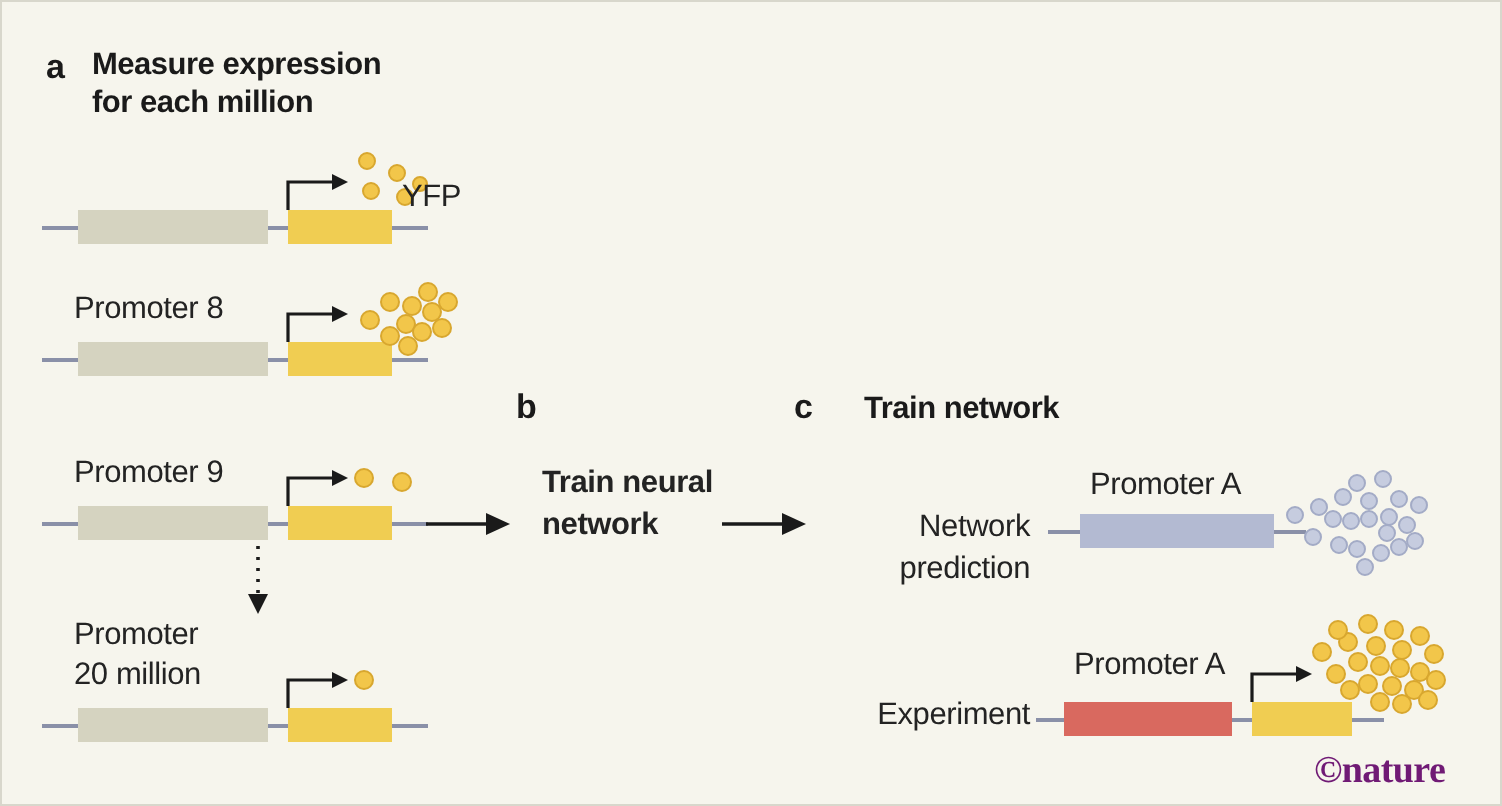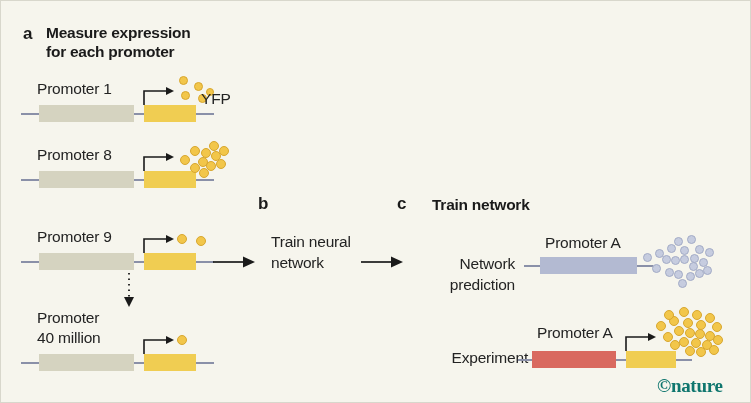--- a/index.html
+++ b/index.html
@@ -77,36 +77,35 @@
     box-sizing:border-box;
   }
   .dot-y{background:#f2c64a;border:1px solid #d8a72f;}
   .dot-b{background:#c6ccdf;border:1px solid #a3abc6;}
 
   
   .watermark{
     font-family:"Liberation Serif", serif;
     font-weight:bold;
     font-size:19px;
-    color:#0f766e;
+    color:#701a75;
     letter-spacing:-0.3px;
   }
   svg{display:block;overflow:visible;}
 </style>
 </head>
 <body>
 
 <div id="fig">
 
   <div class="abs panel-letter" style="left:22px;top:23px;">a</div>
   <div class="abs panel-title" style="left:45px;top:22px;width:220px;">Measure expression
-for each promoter</div>
+for each million</div>
 
   <div class="abs" style="left:0px;top:78px;width:250px;height:52px;">
-    <div class="abs plain-label" style="left:36px;top:0px;">Promoter 1</div>
 
     <div class="abs backbone" style="left:20px;top:34px;width:18px;"></div>
     <div class="abs gene-box box-promoter" style="left:38px;top:26px;width:95px;"></div>
     <div class="abs backbone" style="left:133px;top:34px;width:10px;"></div>
     <div class="abs gene-box box-yfp" style="left:143px;top:26px;width:52px;"></div>
     <div class="abs backbone" style="left:195px;top:34px;width:18px;"></div>
 
     <svg class="abs" style="left:140px;top:2px;" width="40" height="26">
       <path d="M3,24 L3,10 L26,10" stroke="#1a1a1a" stroke-width="1.6" fill="none"></path>
       <path d="M25,6 L33,10 L25,14 Z" fill="#1a1a1a"></path>
@@ -172,21 +171,21 @@
     </div>
   </div>
 
   <svg class="abs" style="left:118px;top:272px;" width="22" height="36">
     <path d="M10,0 L10,25" stroke="#1a1a1a" stroke-width="1.8" fill="none" stroke-dasharray="1.5,4"></path>
     <path d="M5,24 L15,24 L10,34 Z" fill="#1a1a1a"></path>
   </svg>
 
   <div class="abs" style="left:0px;top:307px;width:250px;height:70px;">
     <div class="abs plain-label" style="left:36px;top:0px;">Promoter
-40 million</div>
+20 million</div>
 
     <div class="abs backbone" style="left:20px;top:54px;width:18px;"></div>
     <div class="abs gene-box box-promoter" style="left:38px;top:46px;width:95px;"></div>
     <div class="abs backbone" style="left:133px;top:54px;width:10px;"></div>
     <div class="abs gene-box box-yfp" style="left:143px;top:46px;width:52px;"></div>
     <div class="abs backbone" style="left:195px;top:54px;width:18px;"></div>
 
     <svg class="abs" style="left:140px;top:22px;" width="40" height="26">
       <path d="M3,24 L3,10 L26,10" stroke="#1a1a1a" stroke-width="1.6" fill="none"></path>
       <path d="M25,6 L33,10 L25,14 Z" fill="#1a1a1a"></path>
@@ -196,21 +195,21 @@
       <span class="dot dot-y" style="left:0px;top:3px;width:10px;height:10px;"></span>
     </div>
   </div>
 
   <svg class="abs" style="left:212px;top:252px;" width="48" height="18">
     <path d="M0,9 L32,9" stroke="#1a1a1a" stroke-width="1.7" fill="none"></path>
     <path d="M30,3.5 L42,9 L30,14.5 Z" fill="#1a1a1a"></path>
   </svg>
 
   <div class="abs panel-letter" style="left:257px;top:193px;">b</div>
-  <div class="abs step-label" style="left:270px;top:230px;width:110px;">Train neural
+  <div class="abs step-label" style="left:270px;top:230px;width:110px;font-weight:bold;">Train neural
 network</div>
 
   <svg class="abs" style="left:360px;top:252px;" width="48" height="18">
     <path d="M0,9 L32,9" stroke="#1a1a1a" stroke-width="1.7" fill="none"></path>
     <path d="M30,3.5 L42,9 L30,14.5 Z" fill="#1a1a1a"></path>
   </svg>
 
   <div class="abs panel-letter" style="left:396px;top:193px;">c</div>
   <div class="abs panel-title" style="left:431px;top:194px;width:200px;">Train network</div>
 
@@ -243,21 +242,21 @@
       <span class="dot dot-b" style="left:22px;top:33px;width:9px;height:9px;"></span>
       <span class="dot dot-b" style="left:31px;top:35px;width:9px;height:9px;"></span>
       <span class="dot dot-b" style="left:43px;top:37px;width:9px;height:9px;"></span>
       <span class="dot dot-b" style="left:52px;top:34px;width:9px;height:9px;"></span>
       <span class="dot dot-b" style="left:60px;top:31px;width:9px;height:9px;"></span>
       <span class="dot dot-b" style="left:35px;top:44px;width:9px;height:9px;"></span>
     </div>
   </div>
 
   <div class="abs" style="left:420px;top:318px;width:320px;height:60px;">
-    <div class="abs right-label" style="left:13px;top:28px;width:94px;">Experiment</div>
+    <div class="abs right-label" style="left:0px;top:28px;width:94px;">Experiment</div>
 
     <div class="abs plain-label" style="left:116px;top:4px;">Promoter A</div>
 
     <div class="abs backbone" style="left:97px;top:40px;width:14px;"></div>
     <div class="abs gene-box box-exp" style="left:111px;top:32px;width:84px;"></div>
     <div class="abs backbone" style="left:195px;top:40px;width:10px;"></div>
     <div class="abs gene-box box-yfp" style="left:205px;top:32px;width:50px;"></div>
     <div class="abs backbone" style="left:255px;top:40px;width:16px;"></div>
 
     <svg class="abs" style="left:202px;top:8px;" width="40" height="26">

